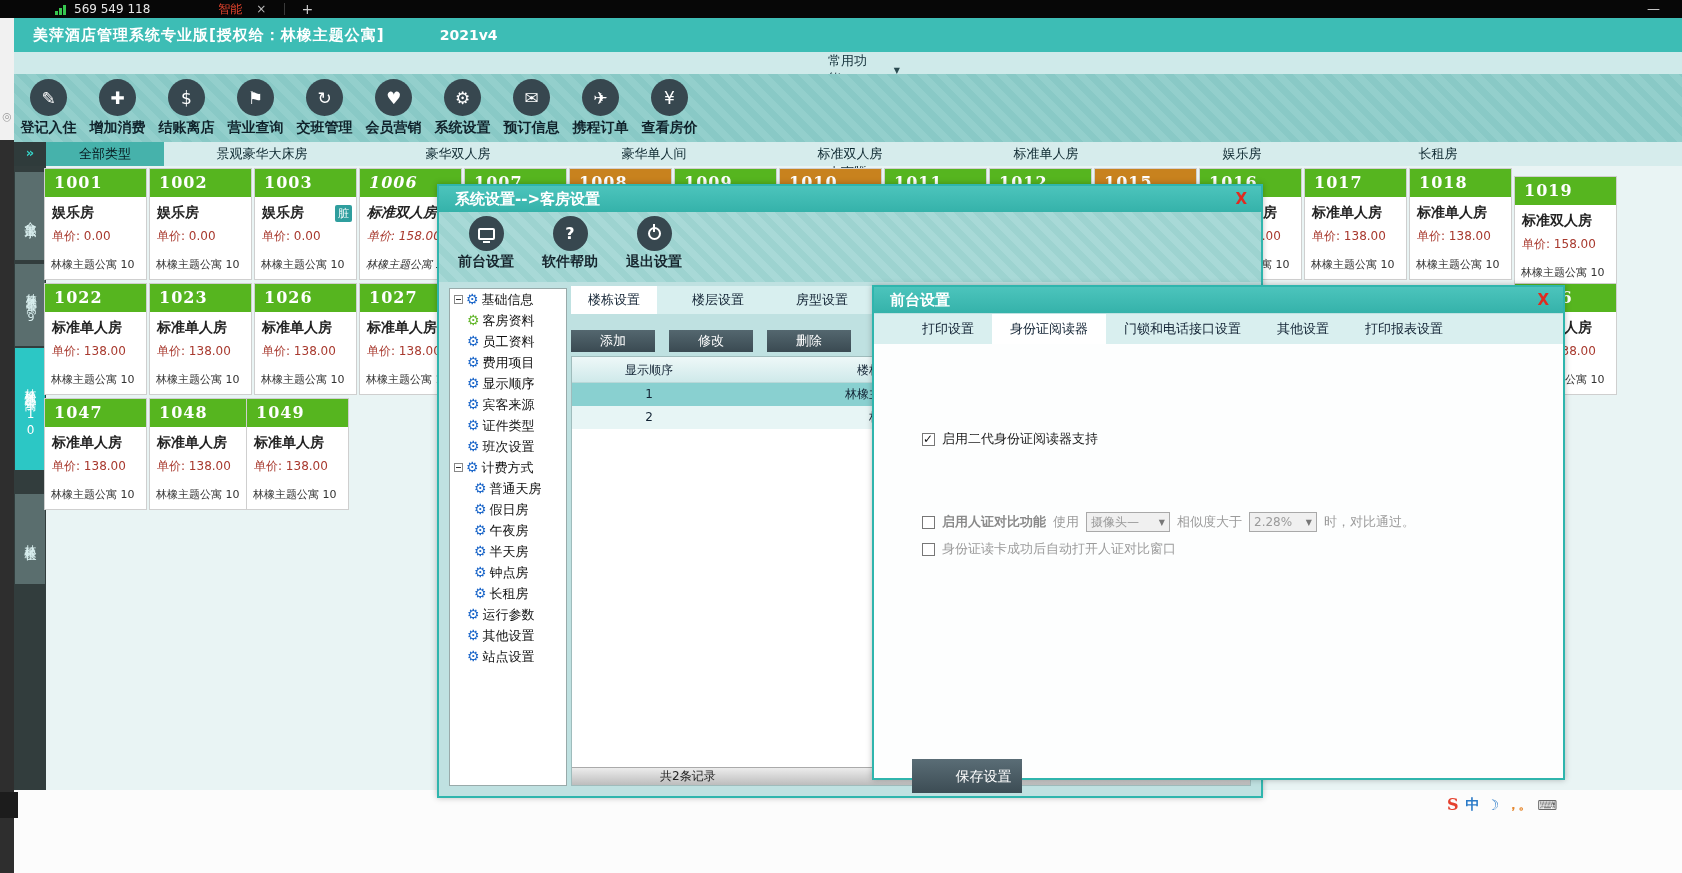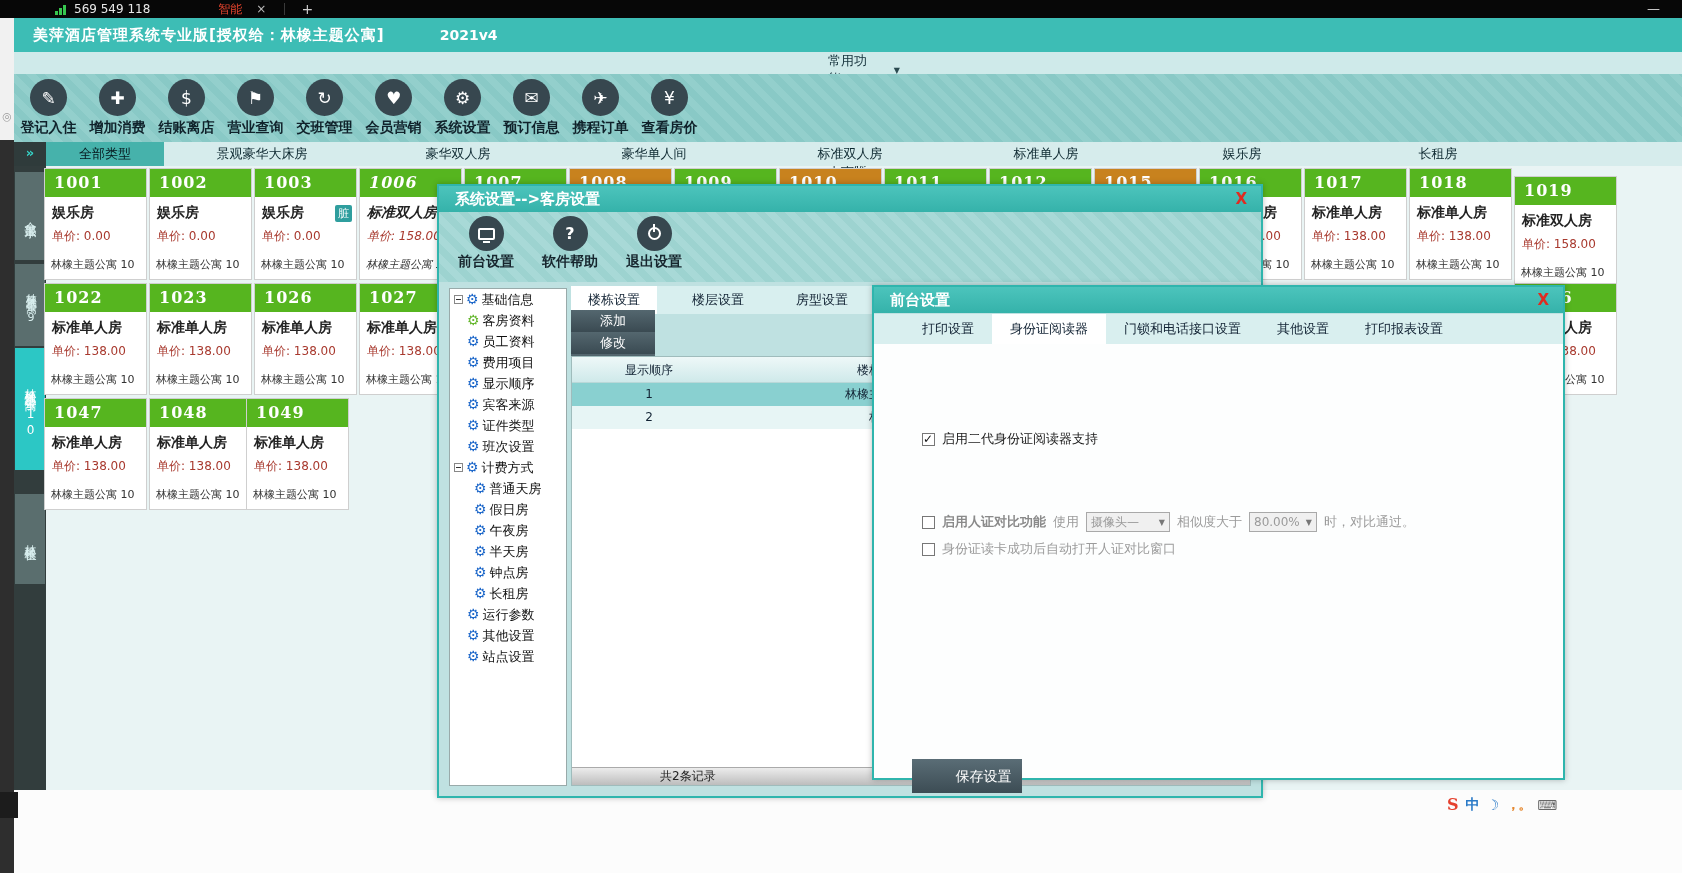--- a/index.html
+++ b/index.html
@@ -103,21 +103,21 @@
   .titem .pad2 { width:24px; flex:none; }
   .gear::before { content:"⚙"; font-size:14px; }
   .gear { margin-right:3px; line-height:14px; }
   .gear.b { color:#1b66c9; }
   .gear.g { color:#63b62b; }
 
   .dlg1-tabs { position:absolute; left:132px; right:10px; top:100px; height:28px; background:#d8efef;
                display:flex; font-size:13px; color:#123; }
   .dtab { width:86px; text-align:center; line-height:28px; margin-right:18px; }
   .dtab.active { background:#fff; }
-  .dlg1-btns { position:absolute; left:132px; top:124px; height:24px; display:flex;flex-direction:column; }
+  .dlg1-btns { position:absolute; left:132px; top:144px; height:24px; display:flex; }
   .btn-dark { width:84px; height:22px; background:linear-gradient(#54676f,#3a4a52); color:#fff;
               font-size:13px; text-align:center; line-height:22px; margin-right:14px; }
   .tablewrap { position:absolute; left:132px; right:10px; top:170px; bottom:10px; background:#fff; border:1px solid #9fbcbc; }
   .trow { display:flex; font-size:12px; color:#123; }
   .trow .c1 { width:154px; text-align:center; }
   .trow .c2 { width:310px; text-align:center; }
   .thead { height:26px; line-height:26px; background:linear-gradient(#eef8f8,#cfe9ea); border-bottom:1px solid #b9d8d8; }
   .r1 { height:23px; line-height:23px; background:#89d0d0; }
   .r2 { height:23px; line-height:23px; background:#e7f5f5; }
   .tfoot { position:absolute; left:0; right:0; bottom:0; height:18px; background:linear-gradient(#ececec,#bdbdbd);
@@ -586,21 +586,21 @@
       <div class="opt" style="top:168px;">
         <span class="cb"></span>
         <span class="graybold">启用人证对比功能</span>
         <span class="gray">使用</span>
         <span class="sel" style="width:84px;">
             <span>摄像头—</span>
             <span class="dn">▼</span>
           </span>
         <span class="gray">相似度大于</span>
         <span class="sel" style="width:68px;">
-            <span>80.00%</span>
+            <span>2.28%</span>
             <span class="dn">▼</span>
           </span>
         <span class="gray">时，对比通过。</span>
       </div>
       <div class="opt" style="top:196px;">
         <span class="cb"></span>
         <span class="gray">身份证读卡成功后自动打开人证对比窗口</span>
       </div>
       <div class="savebtn">保存设置</div>
     </div>

